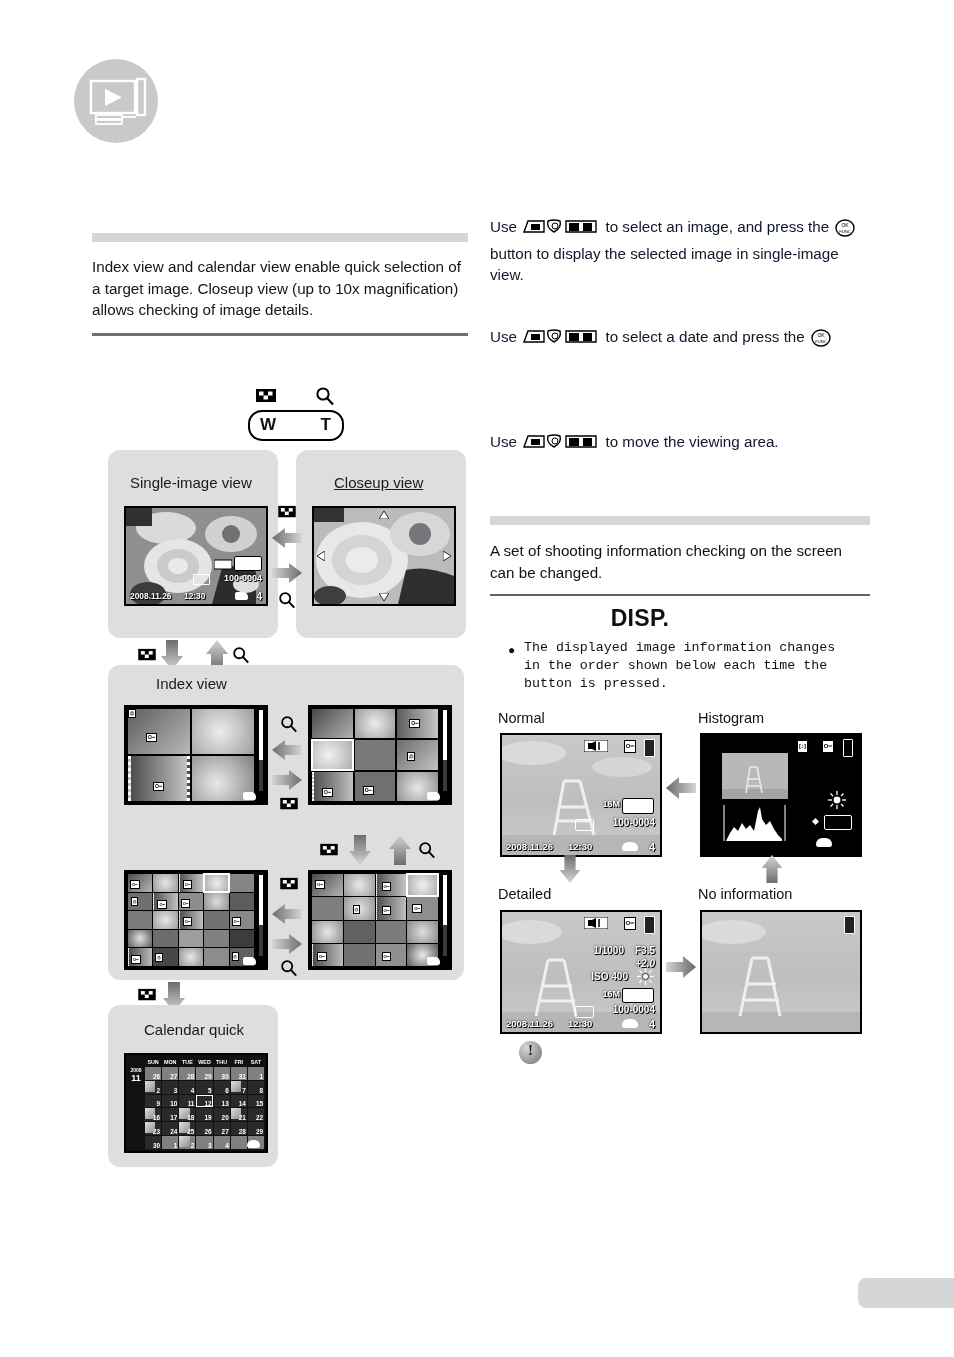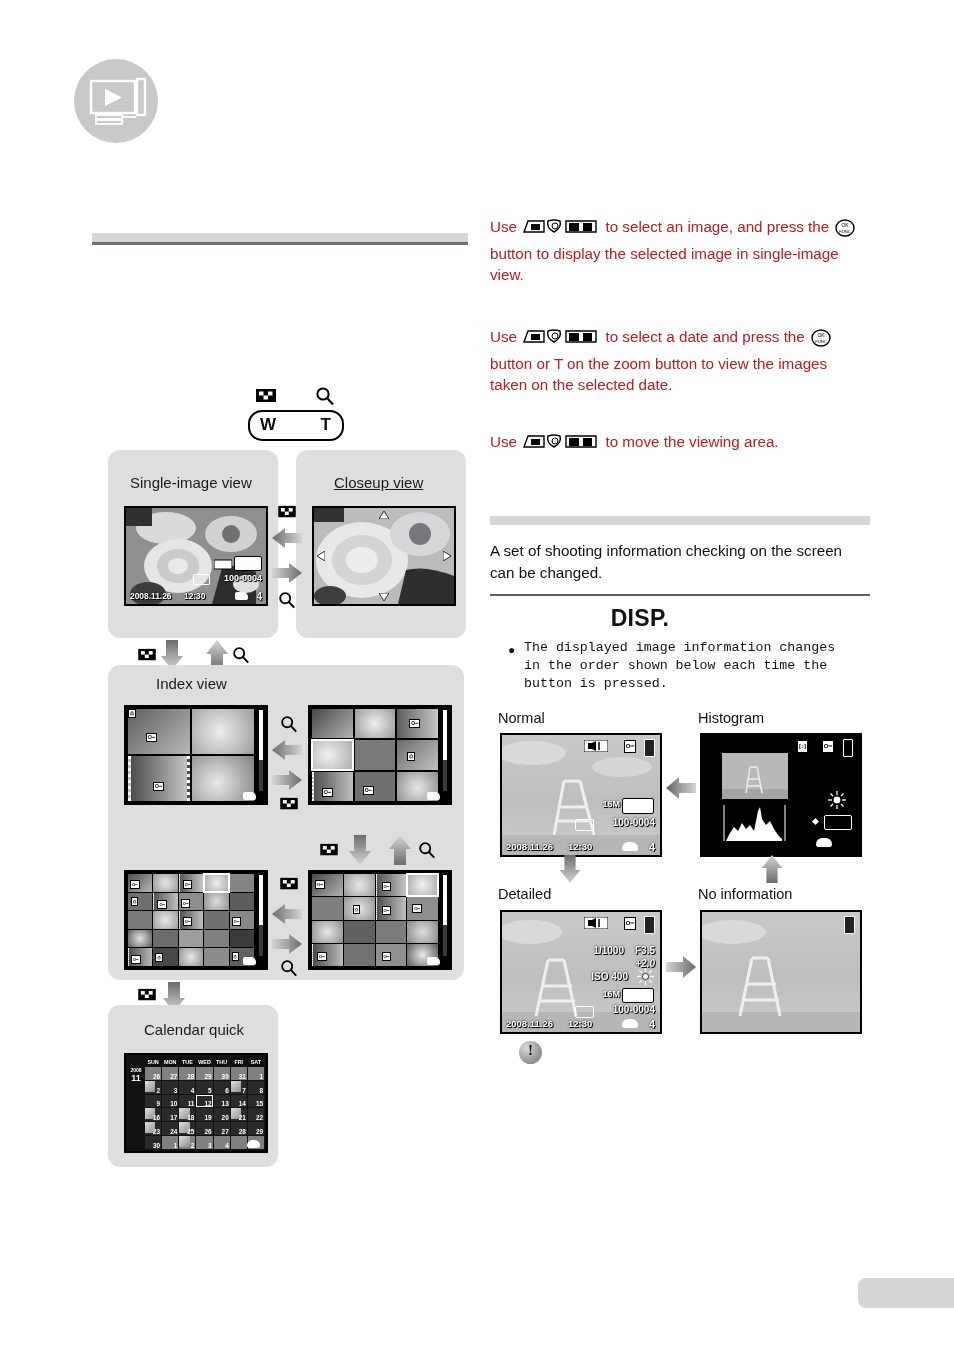--- a/index.html
+++ b/index.html
@@ -16,21 +16,21 @@
   
   .colL{position:absolute;left:92px;top:0;width:376px;}
   .colR{position:absolute;left:490px;top:0;width:380px;}
 
   .bar-top{height:9px;background:#d4d6d8;}
   .rule-bot{height:3px;background:#6d6f72;}
 
   .intro{font-size:15.2px;line-height:21.5px;padding:14px 2px 12px 0;color:#151515;}
 
   
-  .rpara{font-size:15.2px;line-height:21.5px;color:#b91c1c;}
+  .rpara{font-size:15.2px;line-height:21.5px;color:#0f172a;}
   .rpara.p1{position:absolute;left:0;top:216px;width:372px;}
   .rpara.p2{position:absolute;left:0;top:326px;width:372px;}
   .rpara.p3{position:absolute;left:0;top:431px;width:372px;}
 
   
   .kglyph{display:inline-block;vertical-align:-4px;margin:0 1px;}
   .okbtn{display:inline-block;vertical-align:-5px;margin:0 2px;}
 
   
   .sec2bar{position:absolute;left:0;top:516px;width:380px;height:9px;background:#d4d6d8;}
@@ -112,20 +112,21 @@
       <polygon points="31,30 31,47 48,38.5" fill="#fff"></polygon>
       <rect x="22" y="56" width="26" height="4" fill="none" stroke="#fff" stroke-width="1.8"></rect>
       <rect x="22" y="61" width="26" height="4" fill="none" stroke="#fff" stroke-width="1.8"></rect>
       <path d="M48 58 L62 58" stroke="#fff" stroke-width="1.8" fill="none"></path>
     </svg>
   </div>
 
   <div class="colL">
     <div style="position:absolute;top:233px;left:0;width:376px;">
       <div class="bar-top"></div>
+      <div class="intro">Index view and calendar view enable quick selection of a target image. Closeup view (up to 10x magnification) allows checking of image details.</div>
       <div class="rule-bot"></div>
     </div>
   </div>
 
   <div>
     <svg class="aicon" style="left:256px;top:388px;" width="20" height="16" viewBox="0 0 20 16">
       <rect x="0" y="1" width="20" height="13" fill="#000"></rect>
       <rect x="3" y="3.5" width="4.5" height="4" fill="#fff"></rect>
       <rect x="12" y="3.5" width="4.5" height="4" fill="#fff"></rect>
       <rect x="7.5" y="7.5" width="4.5" height="4" fill="#fff"></rect>
@@ -661,21 +662,20 @@
         </svg>
       </span>
       <span>to select a date and press the</span>
       <span class="okbtn">
         <svg width="20" height="18" viewBox="0 0 20 18">
           <ellipse cx="10" cy="9" rx="9" ry="8" fill="none" stroke="#000" stroke-width="1.4"></ellipse>
           <text x="10" y="8" font-size="5" text-anchor="middle" font-family="Liberation Sans">OK</text>
           <text x="10" y="14" font-size="4.2" text-anchor="middle" font-family="Liberation Sans">FUNC</text>
         </svg>
       </span>
-      <span>button or T on the zoom button to view the images taken on the selected date.</span>
     </div>
 
     <div class="rpara p3">
       <span>Use</span>
       <span class="kglyph">
         <svg width="78" height="18" viewBox="0 0 78 18">
           <g fill="none" stroke="#000" stroke-width="1.4">
             <path d="M2 14 L6 3 H22 V14 Z"></path>
               <path d="M26 3 q6 -2 12 0 q2 7 -6 11 q-8 -4 -6 -11Z"></path>
               <path d="M44 3 h30 v11 h-30Z"></path>

